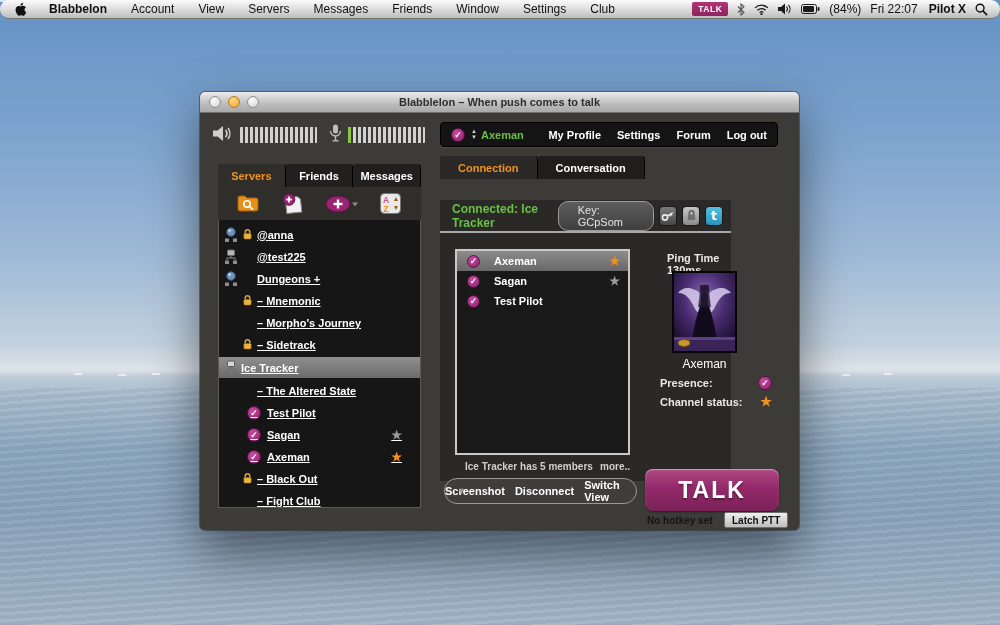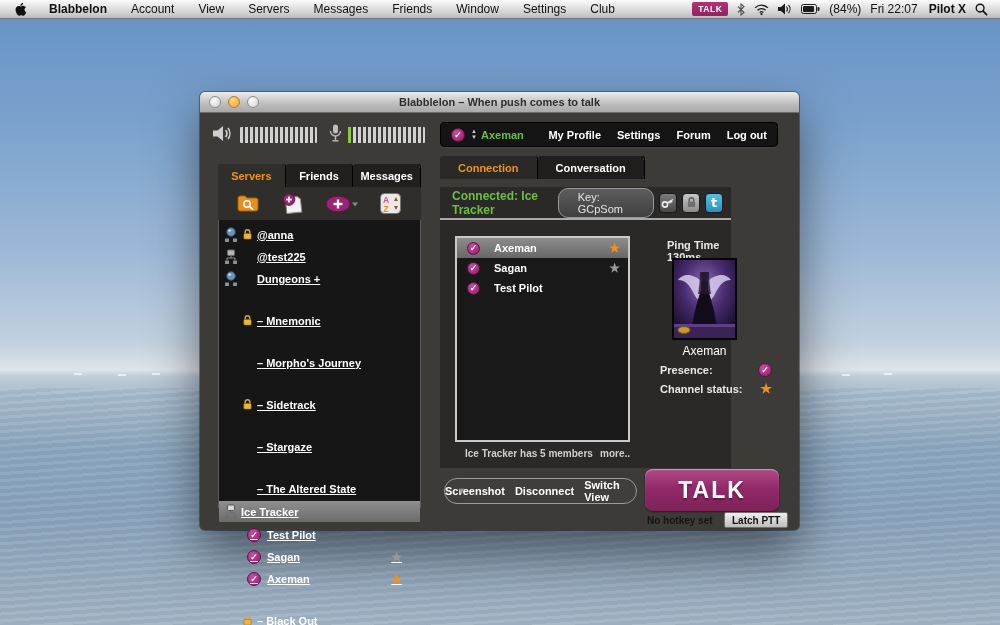--- a/index.html
+++ b/index.html
@@ -17,21 +17,21 @@
       rgba(255,255,255,.045) 0 3px, rgba(20,40,70,.05) 3px 7px);
     pointer-events:none; }
   .ships { position:absolute; left:0; top:0; width:8px; height:2px; background:#f4f6f8;
     box-shadow:74px 373px #f2f5f8, 118px 374px #eef3f7, 152px 373px #f5f7f9,
       842px 374px #eef3f7, 884px 373px #f2f5f8; opacity:.85; }
 
   
   .menubar { position:absolute; left:0; top:0; width:1000px; height:19px;
     background:linear-gradient(#fbfbfb,#d2d2d2 70%,#bcbcbc);
     border-bottom:1px solid #777; display:flex; 
-    font-size:12px; color:#111; z-index:50; }
+    font-size:12px; color:#111; z-index:50;border-radius:9px; }
   .mb-left { display:flex; align-items:center; gap:0; }
   .mb-item { padding:0 12px; line-height:18px; cursor:default; }
   .mb-app { font-weight:bold; }
   .apple { padding:0 10px 0 14px; display:flex; align-items:center; }
   .mb-right { margin-left:auto; display:flex; align-items:center; gap:9px; padding-right:12px; }
   .talk-badge { background:linear-gradient(#b13377,#8e2460); color:#fff; font-weight:bold;
     font-size:8.5px; padding:2px 6px; border-radius:2px; letter-spacing:.5px; }
   .mb-status { font-size:12px; color:#111; }
   .mb-user { font-weight:bold; padding-left:2px; }
   .sicon { display:flex; align-items:center; }
@@ -68,21 +68,21 @@
     display:flex; align-items:center; justify-content:space-around; padding:0 8px; }
   .tbtn { width:24px; height:22px; display:flex; align-items:center; justify-content:center; cursor:pointer; }
 
   .slist { position:absolute; left:18px; top:128px; width:203px; height:288px; background:#161616;
     border:1px solid #5a5a5a; border-top:none; padding-top:5px; display:flex; flex-direction:column; }
   .srow { height:19px; display:flex; align-items:center; font-size:11px; font-weight:bold;
     color:#fff; cursor:pointer; flex:0 0 auto; margin-bottom:3px;text-decoration:underline; }
   .srow .ic { width:16px; display:flex; justify-content:center; margin-left:4px; }
   .srow .lockslot { width:16px; display:flex; justify-content:center; }
   .srow.srv .lbl { margin-left:2px; }
-  .srow.ch { padding-left:20px;margin-top:20px; }
+  .srow.ch { padding-left:20px; }
   .srow.ch .lbl { margin-left:2px; }
   .srow.ch.nolock { padding-left:36px; }
   .srow.mem { padding-left:28px; }
   .srow.mem .lbl { margin-left:6px; }
   .srow .star { margin-left:auto; margin-right:18px; font-size:12px; line-height:1; }
   .star.orange { color:#f0921e; } .star.gray { color:#9a9a9a; }
   .srow.sel { background:linear-gradient(#8f8f8f,#6b6b6b); height:21px; }
 
   .chk { width:14px; height:14px; border-radius:50%;
     background:radial-gradient(circle at 35% 30%, #c94ba0,#8d1f6b); border:1px solid #5e1247;
@@ -96,21 +96,21 @@
   .uname { color:#6abf45; font-weight:bold; font-size:11px; }
   .umenu { margin-left:auto; display:flex; gap:16px; }
   .umenu span { color:#fff; font-weight:bold; font-size:11px; cursor:pointer; }
 
   .rtabs { position:absolute; left:240px; top:64px; height:23px; display:flex; }
   .rtab { background:#1f1e1c; border-right:1px solid #000; color:#fff; font-weight:bold; font-size:11px;
     display:flex; align-items:center; justify-content:center; padding:0 18px;
     border-radius:3px 3px 0 0; cursor:pointer; }
   .rtab.active { background:#2a2927; color:#f0941d; }
 
-  .rpanel { position:absolute; left:240px; top:95px; width:291px; height:281px; background:#2a2927; }
+  .rpanel { position:absolute; left:240px; top:108px; width:291px; height:281px; background:#2a2927; }
   .conn-header { height:33px; border-bottom:2px solid #a8a8a8; display:flex; align-items:center; padding:0 8px 0 12px; }
   .conn-status { color:#6abf45; font-weight:bold; font-size:12px; }
   .keypill { margin-left:auto; background:linear-gradient(#5d5d5d,#3f3f3f); border:1px solid #9a9a9a;
     color:#e4e4e4; font-size:11px; border-radius:10px; padding:2px 19px; cursor:pointer; }
   .sqbtn { width:22px; height:20px; border-radius:4px; margin-left:5px; display:flex;
     align-items:center; justify-content:center; cursor:pointer; border:1px solid #1a1a1a; }
   .b-key { background:linear-gradient(#7b7b7b,#474747); }
   .b-lock { background:linear-gradient(#c6c6c6,#8c8c8c); }
   .b-tw { background:linear-gradient(#56c0e4,#2b92bb); color:#fff; font-weight:bold; font-size:13px;
     font-family:"DejaVu Sans", sans-serif; }
@@ -347,36 +347,33 @@
     </div>
     <div class="srow ch">
       <span class="lockslot">
           <svg width="11" height="13" viewBox="0 0 12 13">
             <path d="M3.5 5.5V3.8a2.5 2.5 0 0 1 5 0v1.7" fill="none" stroke="#d9a43a" stroke-width="1.6"></path>
             <rect x="2" y="5.3" width="8" height="6.2" rx="1.2" fill="#e9b43f" stroke="#96700f" stroke-width="0.6"></rect>
           </svg>
         </span>
       <span class="lbl">– Sidetrack</span>
     </div>
-    <div class="srow ch nolock">
-      <span class="lbl">– Stargaze</span>
-    </div>
-    <div class="srow ch nolock">
-      <span class="lbl">– The Altered State</span>
-    </div>
     <div class="srow srv sel">
       <span class="ic">
           <svg width="14" height="16" viewBox="0 0 14 16">
             <rect x="3.5" y="1" width="7" height="5.5" rx="1" fill="#d8d8d8" stroke="#555"></rect>
             <rect x="1" y="11.5" width="4" height="3.5" fill="#6e6e6e"></rect>
             <rect x="9" y="11.5" width="4" height="3.5" fill="#6e6e6e"></rect>
             <path d="M7 7v2M3 11V9h8v2" fill="none" stroke="#6e6e6e"></path>
           </svg>
         </span>
       <span class="lbl">Ice Tracker</span>
+    </div>
+    <div class="srow ch nolock">
+      <span class="lbl">– The Altered State</span>
     </div>
     <div class="srow mem">
       <span class="chk">✓</span>
       <span class="lbl">Test Pilot</span>
     </div>
     <div class="srow mem">
       <span class="chk">✓</span>
       <span class="lbl">Sagan</span>
       <span class="star gray">★</span>
     </div>

